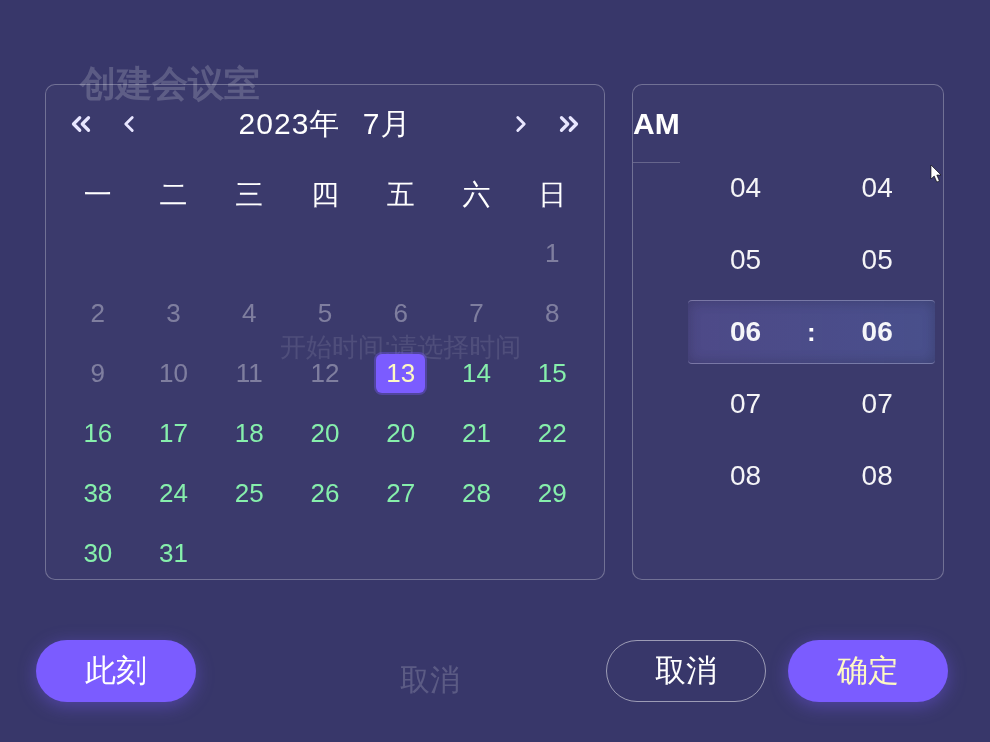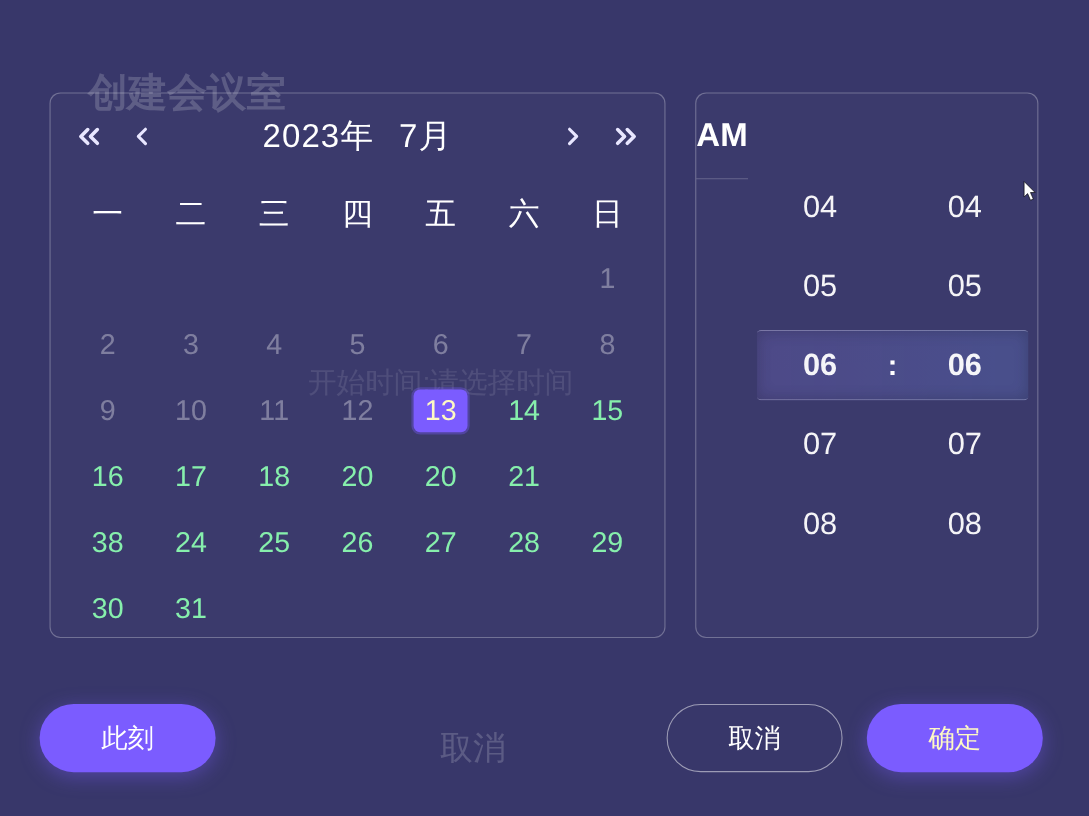--- a/index.html
+++ b/index.html
@@ -180,21 +180,21 @@
     position: absolute;
     left: 0; right: 0;
     top: 640px;
     height: 66px;
   }
   .btn {
     position: absolute;
     height: 62px;
     border-radius: 40px;
     display:flex; align-items:center; justify-content:center;
-    font-size: 24px;
+    font-size: 31px;
     cursor: pointer;
     padding: 0 38px;
     white-space: nowrap;
   }
   .btn.now {
     left: 36px; width: 160px;
     background: #7b5cff;
     color: #ffffff;
     box-shadow: 0 4px 18px rgba(123,92,255,0.4);
   }
@@ -368,20 +368,23 @@
             </div>
             <div class="cell normal">
               <span class="num">20</span>
             </div>
             <div class="cell normal">
               <span class="num">20</span>
             </div>
             <div class="cell normal">
               <span class="num">21</span>
             </div>
+            <div class="cell normal">
+              <span class="num">22</span>
+            </div>
           </div>
           <div class="cal-row day-row">
             <div class="cell normal">
               <span class="num">38</span>
             </div>
             <div class="cell normal">
               <span class="num">24</span>
             </div>
             <div class="cell normal">
               <span class="num">25</span>

